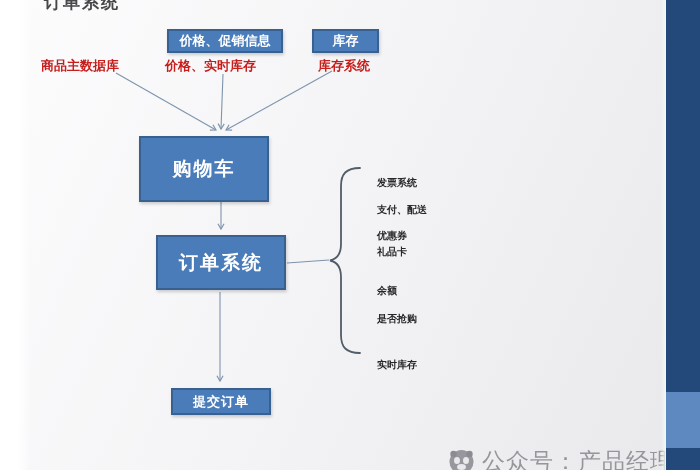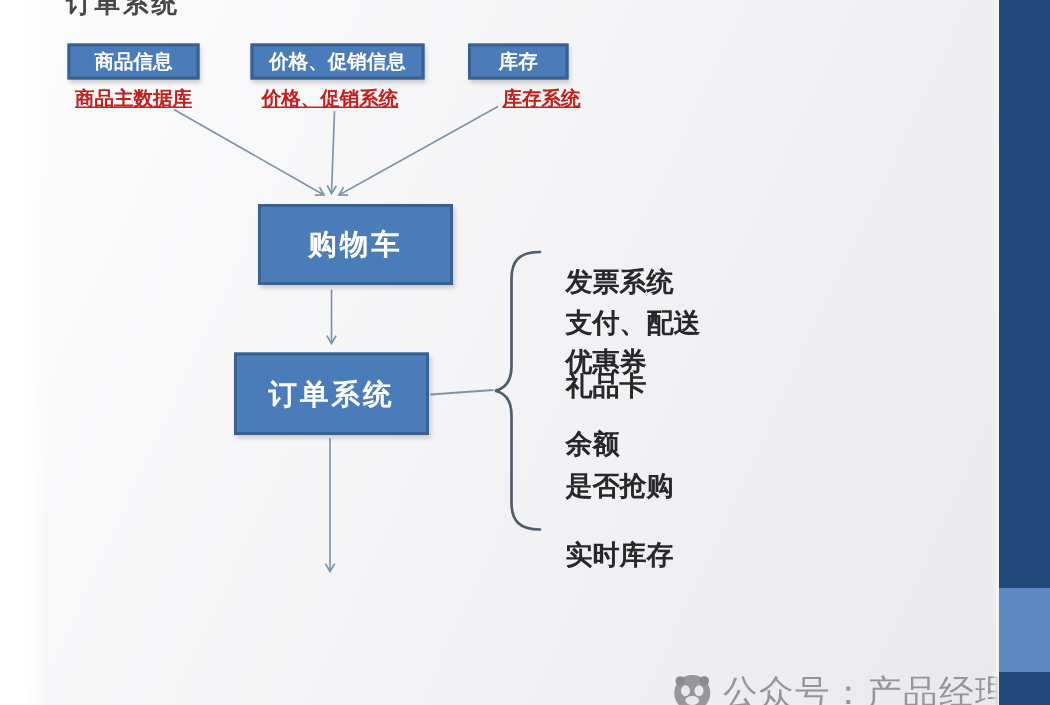--- a/index.html
+++ b/index.html
@@ -21,32 +21,32 @@
   .connector-layer{position:absolute;left:0;top:0;z-index:1;}
   .node{
     position:absolute;background:#4a7cba;border:2px solid #38618f;color:#fff;
     display:flex;align-items:center;justify-content:center;font-weight:bold;
     box-shadow:1px 2px 3px rgba(0,0,0,.18);box-sizing:border-box;z-index:2;
     white-space:nowrap;
   }
   .src1{left:26px;top:29px;width:88px;height:24px;font-size:13px;}
   .src2{left:148px;top:29px;width:116px;height:24px;font-size:13px;}
   .src3{left:293px;top:29px;width:67px;height:24px;font-size:13px;}
-  .cart{left:153px;top:136px;width:130px;height:54px;font-size:19px;letter-spacing:2px;}
+  .cart{left:120px;top:136px;width:130px;height:66px;font-size:19px;letter-spacing:2px;}
   .order{left:137px;top:235px;width:130px;height:55px;font-size:19px;letter-spacing:2px;}
   .submit{left:152px;top:388px;width:100px;height:27px;font-size:13px;letter-spacing:1px;}
   .syslabel{
     position:absolute;color:#c71d1b;font-weight:bold;font-size:13px;
-    text-align:center;z-index:2;white-space:nowrap;text-decoration:underline;
+    text-align:left;z-index:2;white-space:nowrap;
   }
   .sys1{left:22px;top:57px;width:96px;}
   .sys2{left:146px;top:57px;width:110px;}
   .sys3{left:299px;top:57px;width:86px;}
   .dep{
-    position:absolute;left:358px;font-size:18px;font-weight:600;color:#28282a;
+    position:absolute;left:358px;font-size:10px;font-weight:600;color:#28282a;
     z-index:2;white-space:nowrap;
   }
   .dep1{top:176px;} .dep2{top:203px;} .dep3{top:229px;} .dep4{top:245px;}
   .dep5{top:284px;font-family:Liberation Serif, serif;} .dep6{top:312px;} .dep7{top:358px;}
   .watermark{
     position:absolute;left:429px;top:446px;z-index:4;display:flex;
     align-items:center;gap:7px;color:#95959b;
   }
   .wm-text{font-size:23px;font-weight:500;letter-spacing:1px;white-space:nowrap;}
   .sidebar{position:absolute;right:0;top:0;width:53px;height:470px;background:#23497a;z-index:6;}
@@ -77,30 +77,30 @@
     <line x1="202" y1="193" x2="202" y2="229" stroke="#7e94ac" stroke-width="1.1" marker-end="url(#arrow)"></line>
 
     <line x1="201" y1="292" x2="201" y2="381" stroke="#7e94ac" stroke-width="1.1" marker-end="url(#arrow)"></line>
 
     <line x1="268" y1="263" x2="310" y2="260" stroke="#7e94ac" stroke-width="1.2"></line>
 
     <path d="M341,168 C327,168 322,174 322,186 L322,244 C322,254 318,259 311,260.5
              C318,262 322,267 322,277 L322,335 C322,347 327,353 341,353" fill="none" stroke="#515d69" stroke-width="1.8" stroke-linecap="round"></path>
   </svg>
 
-  <div class="node src1">商品信息</div>
   <div class="node src2">价格、促销信息</div>
   <div class="node src3">库存</div>
 
   <div class="syslabel sys1">商品主数据库</div>
-  <div class="syslabel sys2">价格、促销系统</div>
+  <div class="syslabel sys2">价格、实时库存</div>
   <div class="syslabel sys3">库存系统</div>
 
   <div class="node cart">购物车</div>
   <div class="node order">订单系统</div>
+  <div class="node submit">提交订单</div>
 
   <div class="dep dep1">发票系统</div>
   <div class="dep dep2">支付、配送</div>
   <div class="dep dep3">优惠券</div>
   <div class="dep dep4">礼品卡</div>
   <div class="dep dep5">余额</div>
   <div class="dep dep6">是否抢购</div>
   <div class="dep dep7">实时库存</div>
 
   <div class="watermark">

